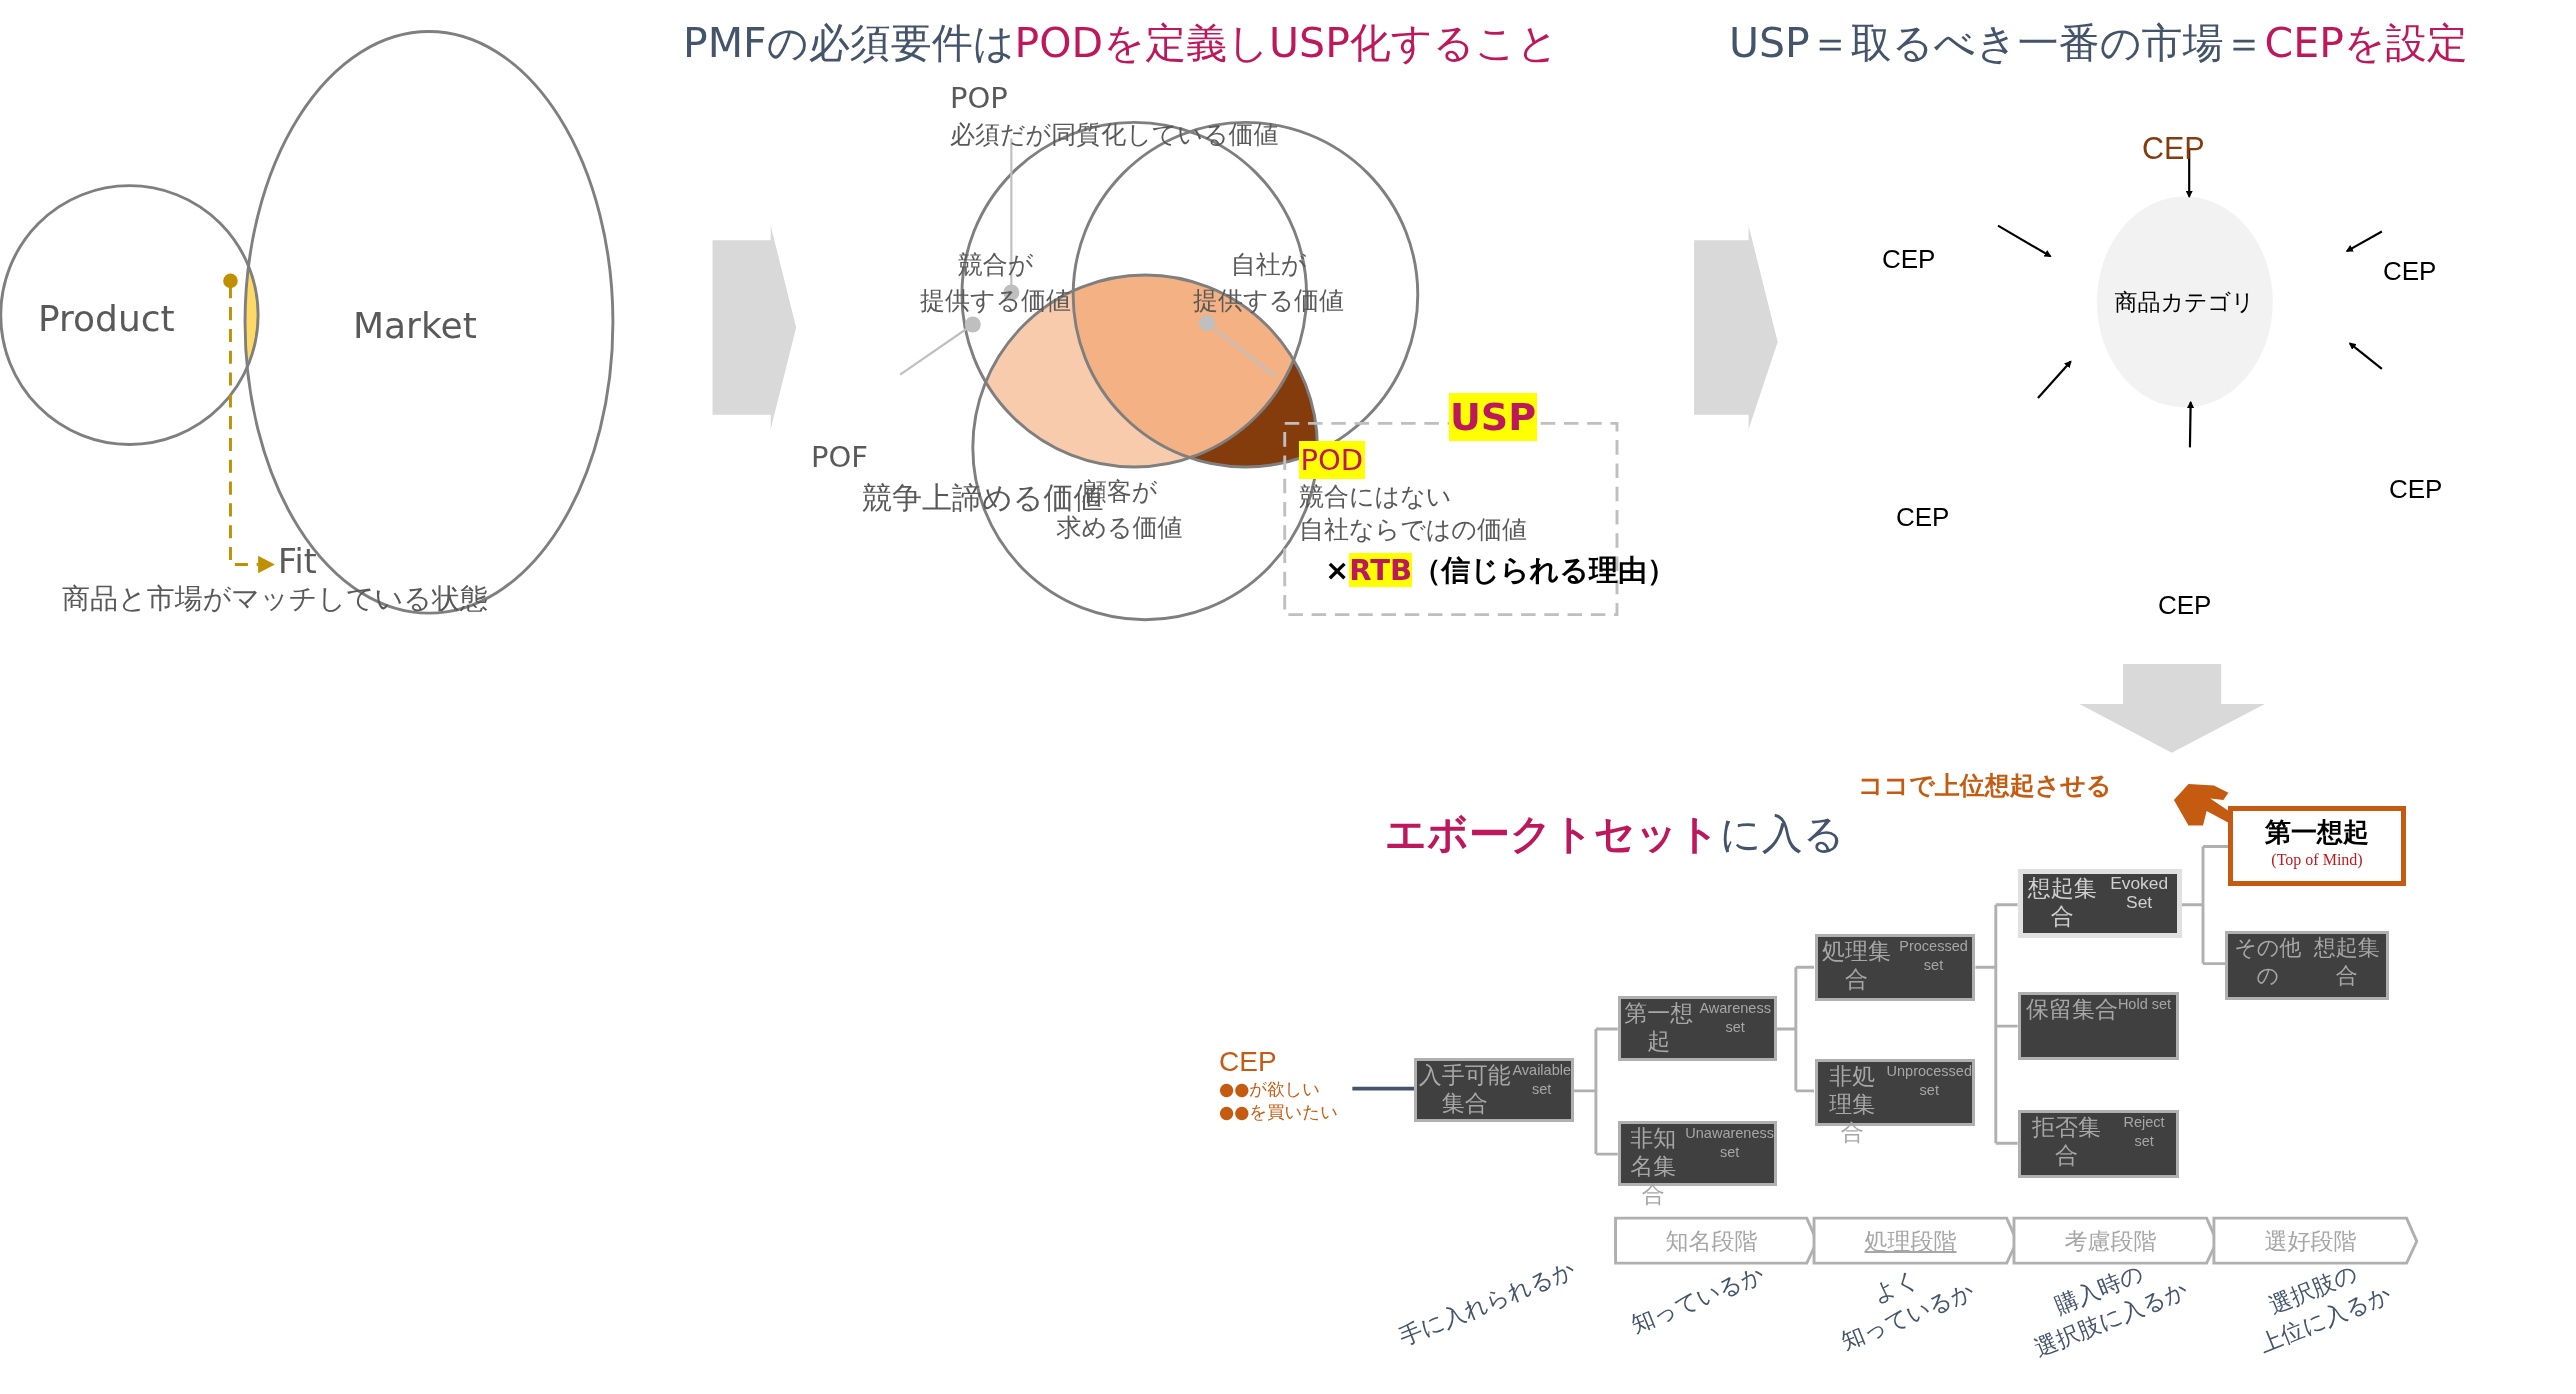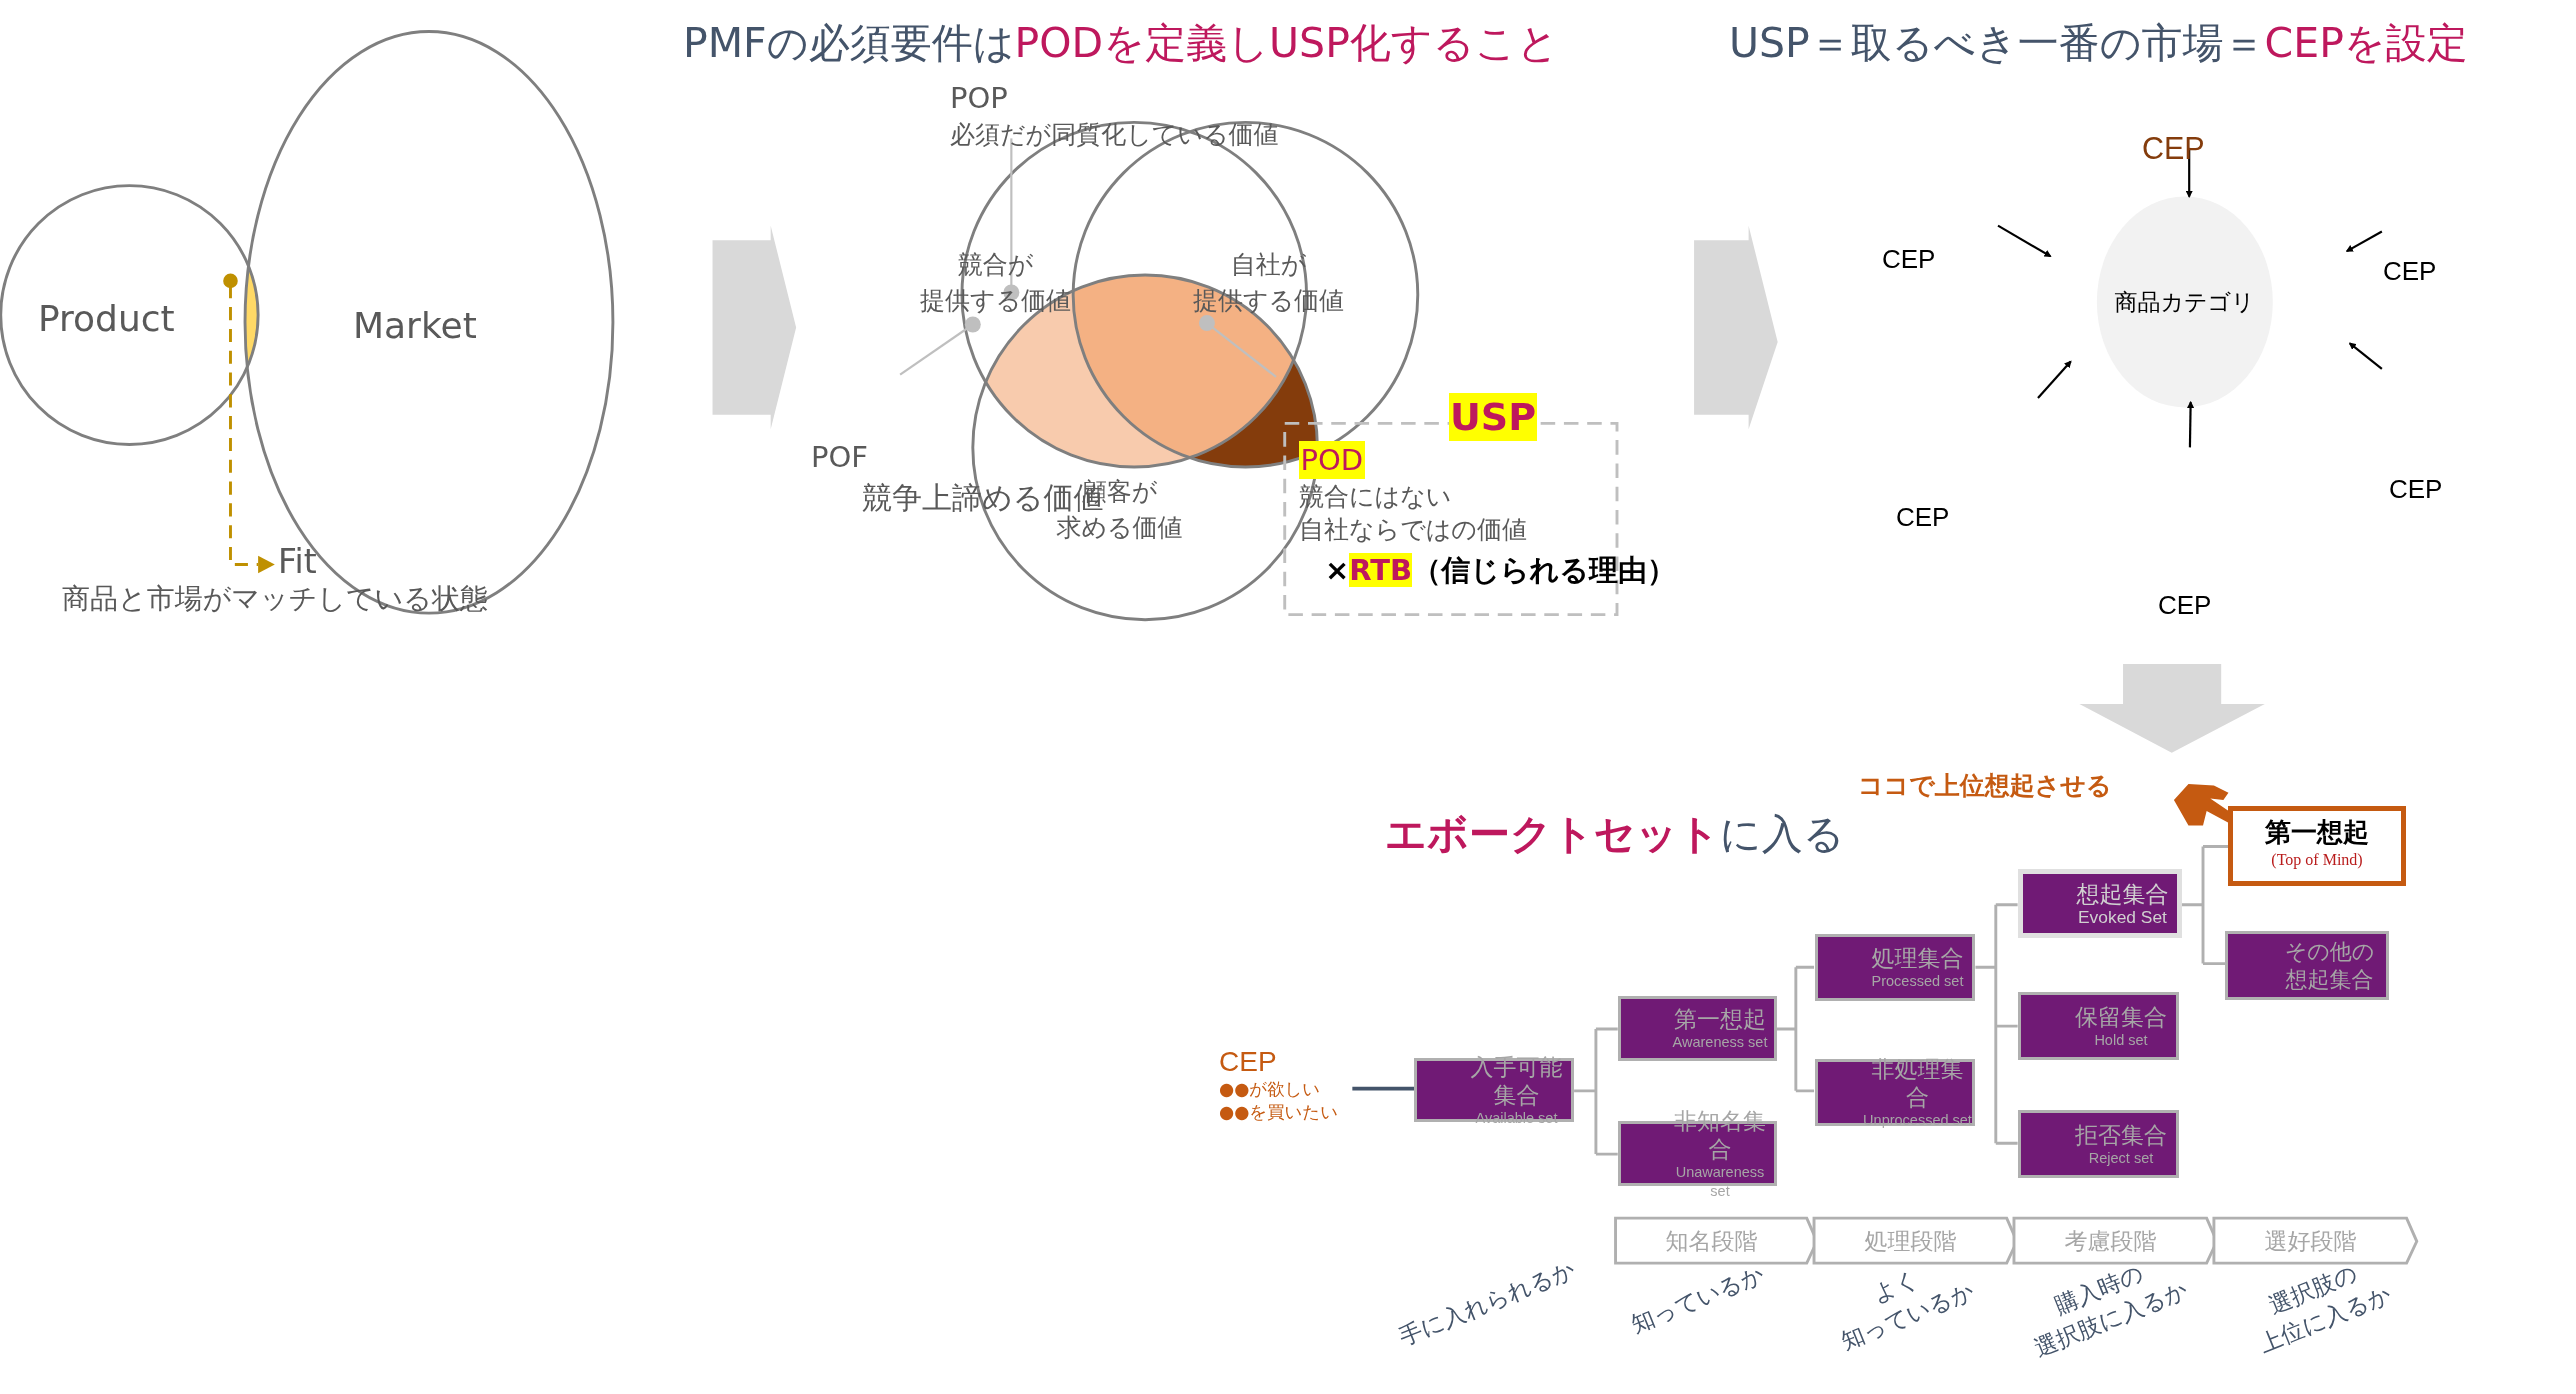--- a/index.html
+++ b/index.html
@@ -6,22 +6,22 @@
   body { width:2576px; height:1395px; position:relative; overflow:hidden;
          font-family:"DejaVu Sans", "Liberation Sans", sans-serif; }
   .abs { position:absolute; }
   svg { position:absolute; left:0; top:0; }
   .title { font-size:41px; white-space:nowrap; color:#44546a; }
   .brown { color:#be185d; }
   .gray-t { color:#595959; }
   .hl { background:#ffff00; }
   .venn-lbl { font-size:25px; color:#595959; text-align:center; line-height:36px; white-space:nowrap; }
   .cep { font-size:26px; color:#000; font-family:"Liberation Sans", sans-serif; white-space:nowrap; }
-  .setbox { position:absolute; border:3.6px solid #b0b0b0; background:#701a75; color:#a6a6a6; text-align:center;
-            box-sizing:border-box; display:flex; flex-direction:column; justify-content:center;padding-left:45px; }
+  .setbox { position:absolute; border:3.6px solid #b0b0b0; background:#404040; color:#a6a6a6; text-align:center;
+            box-sizing:border-box; display:flex; flex-direction:row; justify-content:center; }
   .setbox .jp { font-size:23px; line-height:28px; }
   .setbox .en { font-size:14.5px; line-height:19px; font-family:"Liberation Sans", sans-serif; }
   .stage { position:absolute; font-size:23px; color:#a6a6a6; text-align:center; line-height:44px; }
   .q { position:absolute; font-size:23px; color:#44546a; text-align:center; line-height:32px;
        transform:rotate(-22deg); transform-origin:center; white-space:nowrap; }
 </style>
 </head>
 <body>
 
 <svg width="2576" height="1395" viewBox="0 0 3543 1918">
@@ -203,21 +203,21 @@
 <div class="setbox" style="left:2018px;top:1110px;width:161px;height:68px;">
   <div class="jp">拒否集合</div>
   <div class="en">Reject set</div>
 </div>
 <div class="setbox" style="left:2225px;top:931px;width:164px;height:69px;">
   <div class="jp" style="font-size:22px;">その他の</div>
   <div class="jp" style="font-size:22px;">想起集合</div>
 </div>
 
 <div class="stage" style="left:1616px;top:1219px;width:191px;">知名段階</div>
-<div class="stage" style="left:1814px;top:1219px;width:193px;">処理段階</div>
+<div class="stage" style="left:1814px;top:1219px;width:193px;text-decoration:underline;">処理段階</div>
 <div class="stage" style="left:2014px;top:1219px;width:193px;">考慮段階</div>
 <div class="stage" style="left:2214px;top:1219px;width:193px;">選好段階</div>
 
 <div class="q" style="left:1378px;top:1287px;width:218px;">
   <div>手に入れられるか</div>
 </div>
 <div class="q" style="left:1614px;top:1283px;width:167px;">
   <div>知っているか</div>
 </div>
 <div class="q" style="left:1818px;top:1269px;width:167px;">

